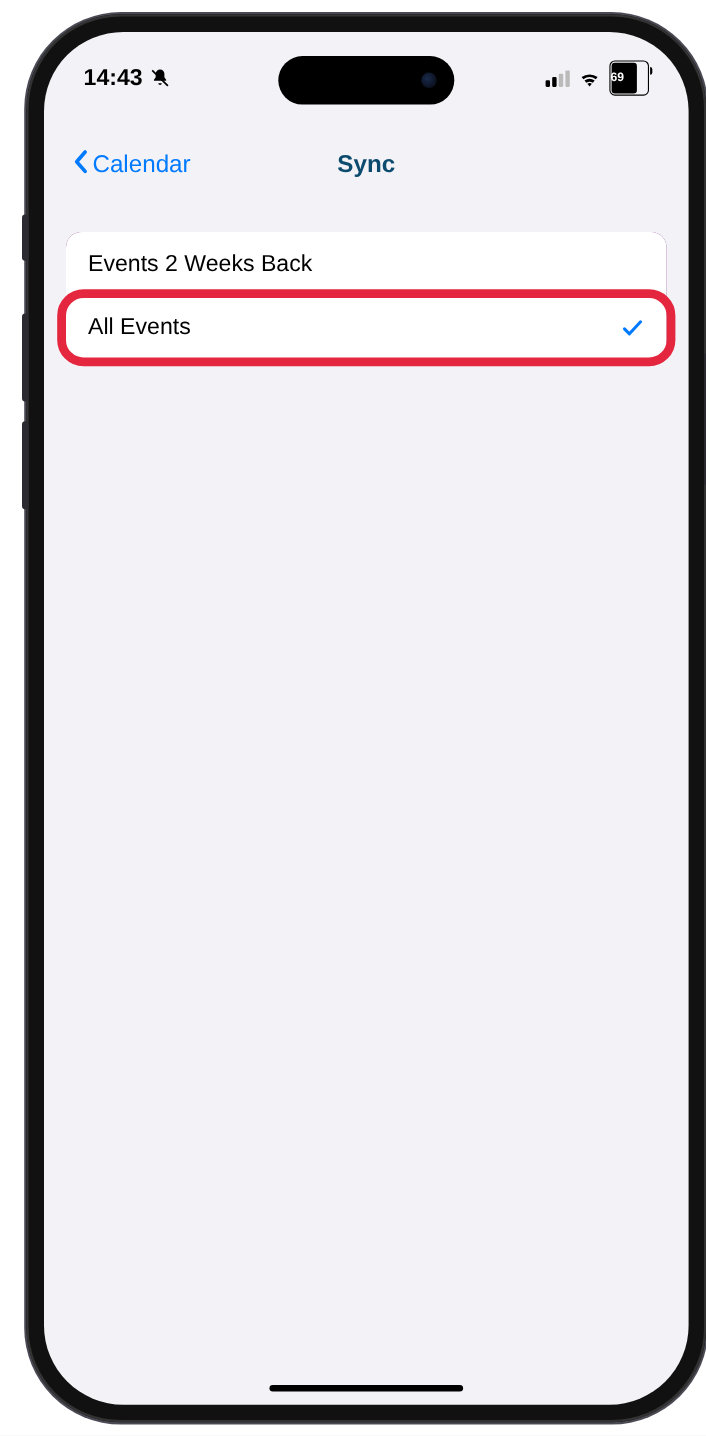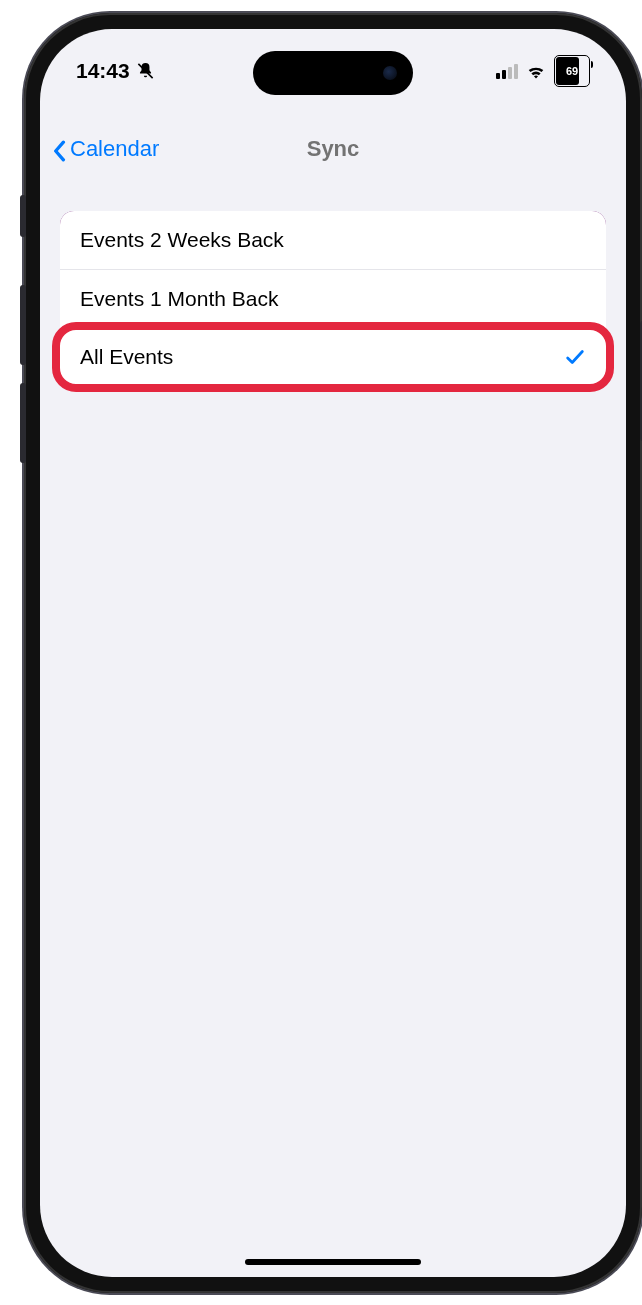--- a/index.html
+++ b/index.html
@@ -79,21 +79,21 @@
     .signal-bars span:nth-child(1){height:6px}
     .signal-bars span:nth-child(2){height:9px}
     .signal-bars span:nth-child(3){height:12px}
     .signal-bars span:nth-child(4){height:15px}
     .wifi-icon { width: 22px; height: 16px; }
     .battery {
       width: 36px; height: 32px;
       border: 1.5px solid #000;
       border-radius: 5px;
       position: relative;
-      display: flex; align-items: center; justify-content: center;
+      display: flex; align-items: center; justify-content: flex-start;
       font-size: 11px; font-weight: 700;
     }
     .battery::after {
       content: ""; position: absolute; right: -4px; top: 5px;
       width: 2.5px; height: 7px; background: #000; border-radius: 0 2px 2px 0;
     }
     .battery-fill {
       position: absolute; left: 1px; top: 1px; bottom: 1px;
       width: 69%; background: #000; border-radius: 3px;
     }
@@ -105,27 +105,27 @@
       top: 92px; left: 0; right: 0;
       height: 56px;
       display: flex;
       align-items: center;
       justify-content: center;
       padding: 0 18px;
     }
     .nav-title {
       font-size: 22px;
       font-weight: 600;
-      color: #737373;
+      color: #0c4a6e;
     }
     .nav-back {
       position: absolute;
-      left: 12px;
-      display: flex;
-      align-items: flex-end;
+      left: 26px;
+      display: flex;
+      align-items: flex-start;
       gap: 4px;
       color: #007aff;
       font-size: 22px;
       font-weight: 400;
       cursor: pointer;
     }
     .chevron-back { width: 14px; height: 22px; }
 
     .content {
       position: absolute;
@@ -221,23 +221,20 @@
       <div class="nav-title">Sync</div>
     </div>
 
     <div class="content">
       <div class="list-group">
 
         <div class="list-row">
           <span>Events 2 Weeks Back</span>
         </div>
 
-        <div class="list-row">
-          <span>Events 1 Month Back</span>
-        </div>
 
 
 
         <div class="list-row highlighted">
           <div class="highlight-ring"></div>
           <span>All Events</span>
           <svg class="check-icon" viewBox="0 0 24 24">
             <polyline points="4,13 9,18 20,6" fill="none" stroke="#007aff" stroke-width="3" stroke-linecap="round" stroke-linejoin="round"></polyline>
           </svg>
         </div>

